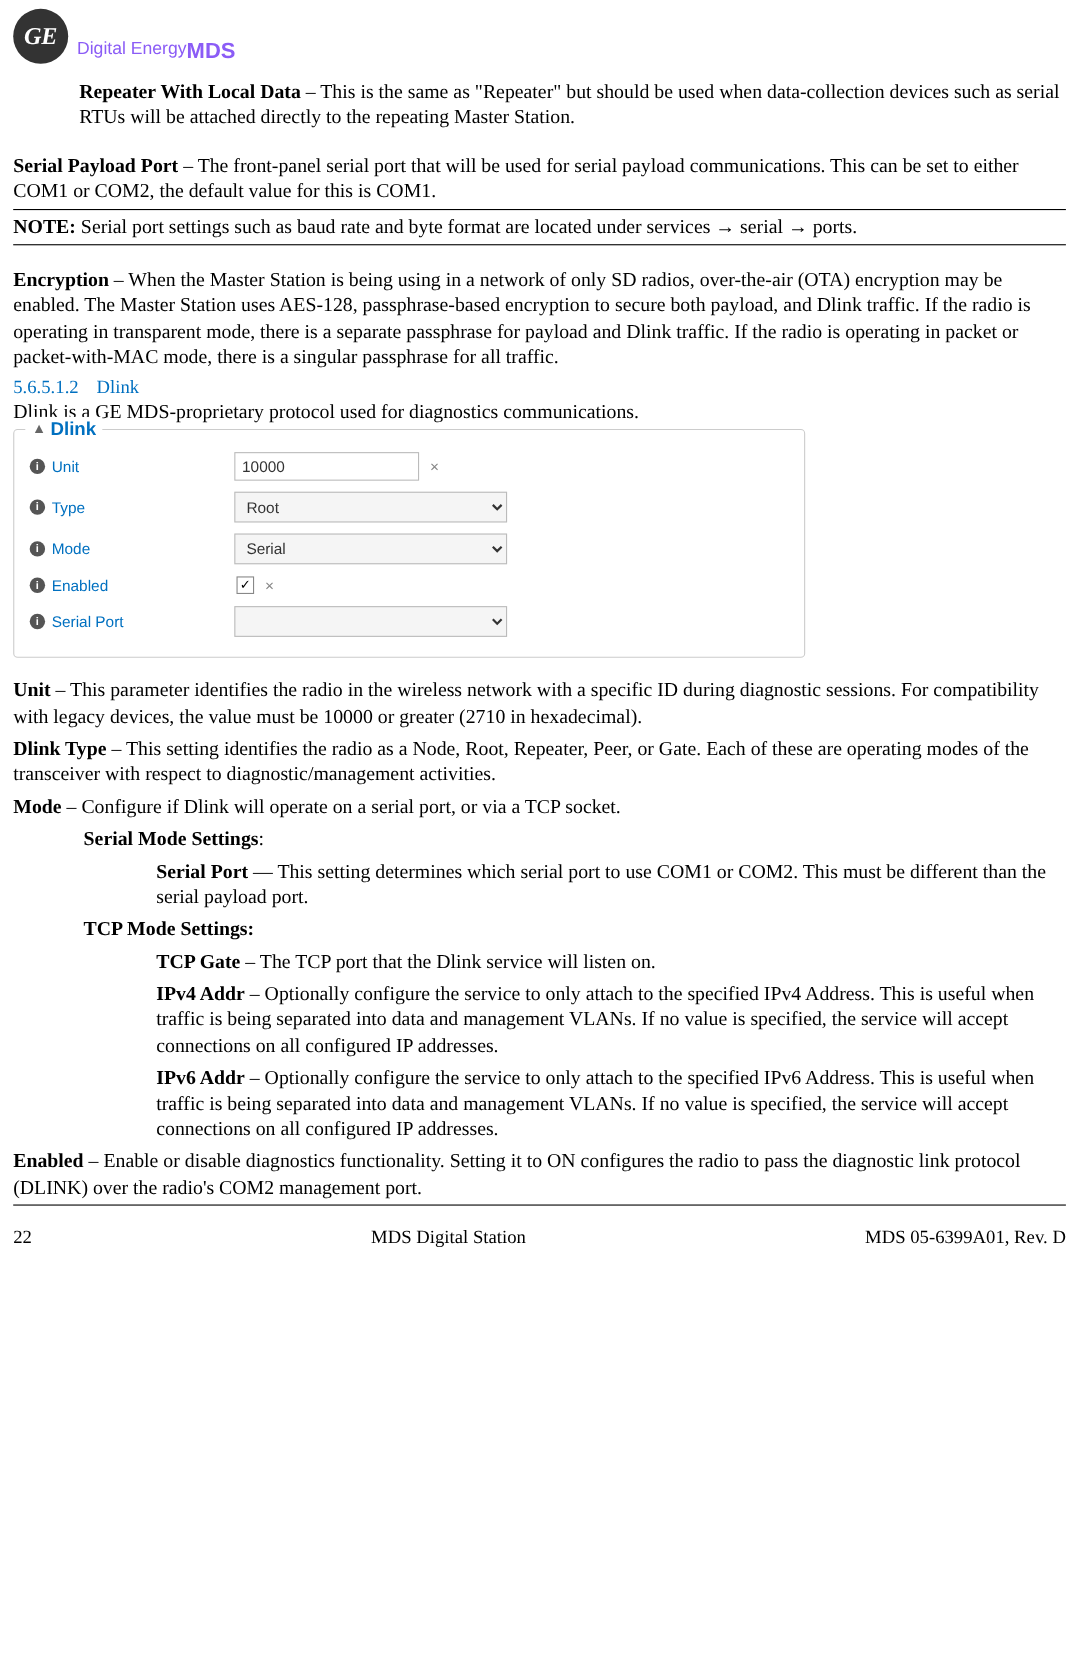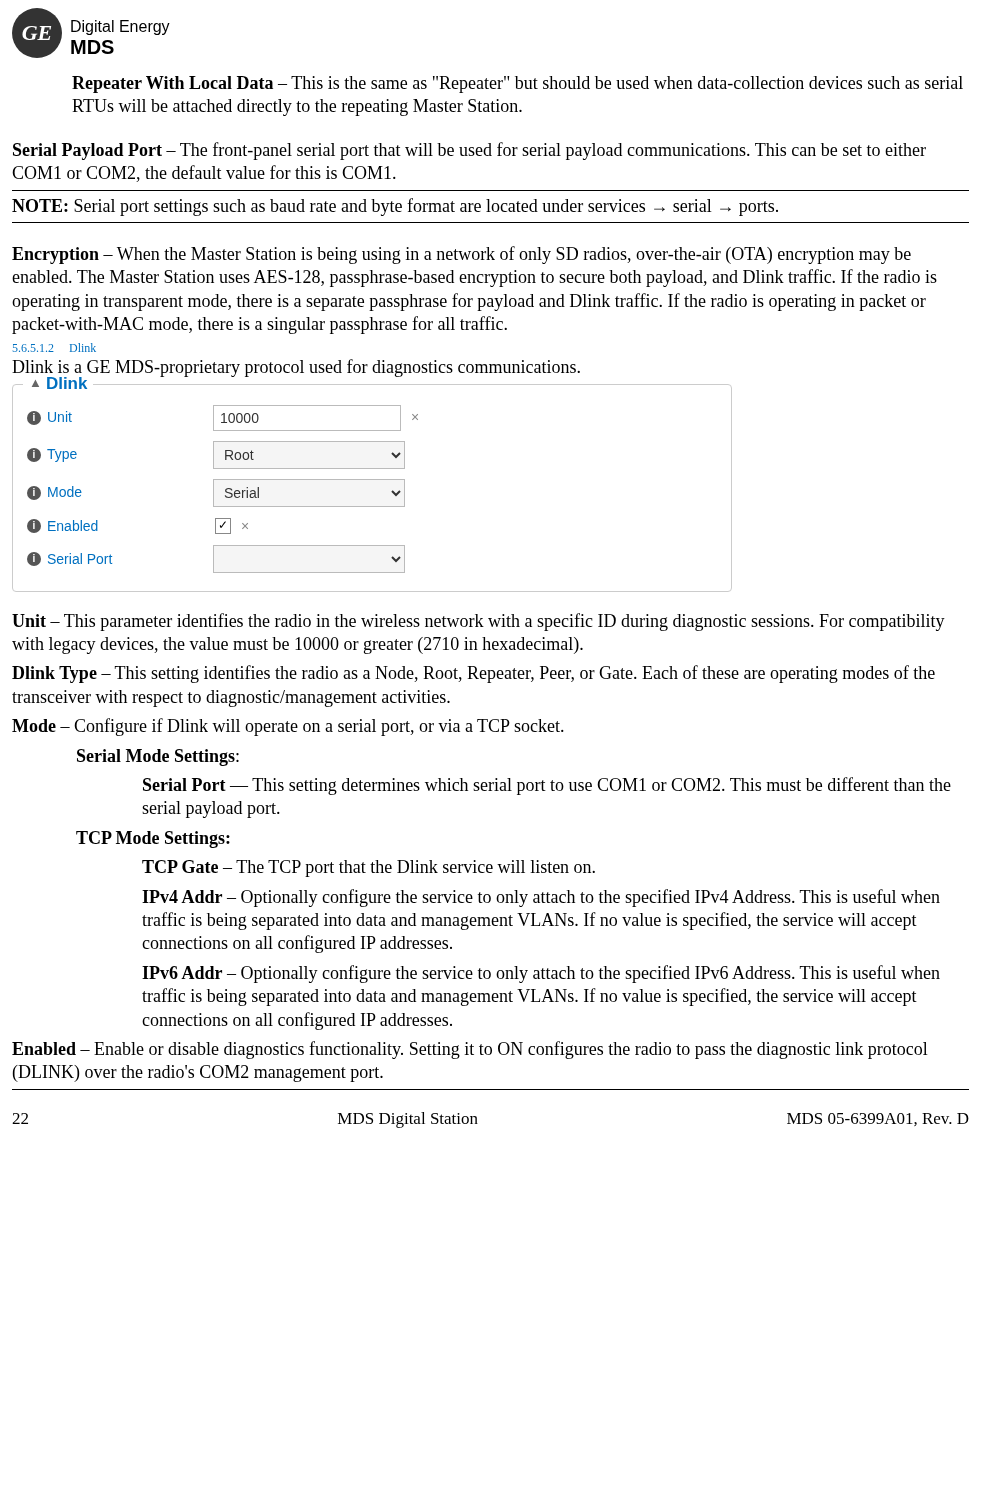--- a/index.html
+++ b/index.html
@@ -31,23 +31,22 @@
       display: flex;
       align-items: center;
       justify-content: center;
       font-family: Georgia, serif;
       font-style: italic;
       font-size: 22px;
       font-weight: bold;
     }
     .logo-text {
       display: flex;
-      flex-direction: column;
-      font-family: Arial, sans-serif;
-      color: #000000;
+      font-family: Arial, sans-serif;
+      color: #8b5cf6;
       line-height: 1.1;
     }
     .logo-text-top {
       font-size: 16px;
     }
     .logo-text-bottom {
       font-size: 20px;
       font-weight: bold;
     }
     .indent-1 {
@@ -68,21 +67,21 @@
     .hr-line {
       border: none;
       border-top: 1px solid #000;
       margin: 4px 0;
     }
     .note-block {
       text-align: justify;
     }
     .heading-num {
       color: #0070c0;
-      font-size: 12px;
+      font-size: 17px;
     }
     .heading-text {
       color: #0070c0;
       margin-left: 12px;
     }
     .dlink-box {
       border: 1px solid #ccc;
       border-radius: 4px;
       padding: 10px 14px 18px 14px;
       margin: 4px 0 18px 0;
@@ -129,29 +128,29 @@
     .dlink-label {
       color: #0070c0;
       font-size: 14px;
       width: 160px;
       cursor: pointer;
     }
     .dlink-input {
       border: 1px solid #bbb;
       padding: 4px 6px;
       font-size: 14px;
-      width: 188px;
+      width: 168px;
       font-family: Arial, sans-serif;
       color: #333;
     }
     .dlink-select {
       border: 1px solid #bbb;
       padding: 4px 6px;
       font-size: 14px;
-      width: 192px;
+      width: 248px;
       background: #f5f5f5;
       font-family: Arial, sans-serif;
       color: #333;
     }
     .clear-x {
       color: #888;
       font-size: 14px;
       margin-left: 4px;
       cursor: pointer;
     }

